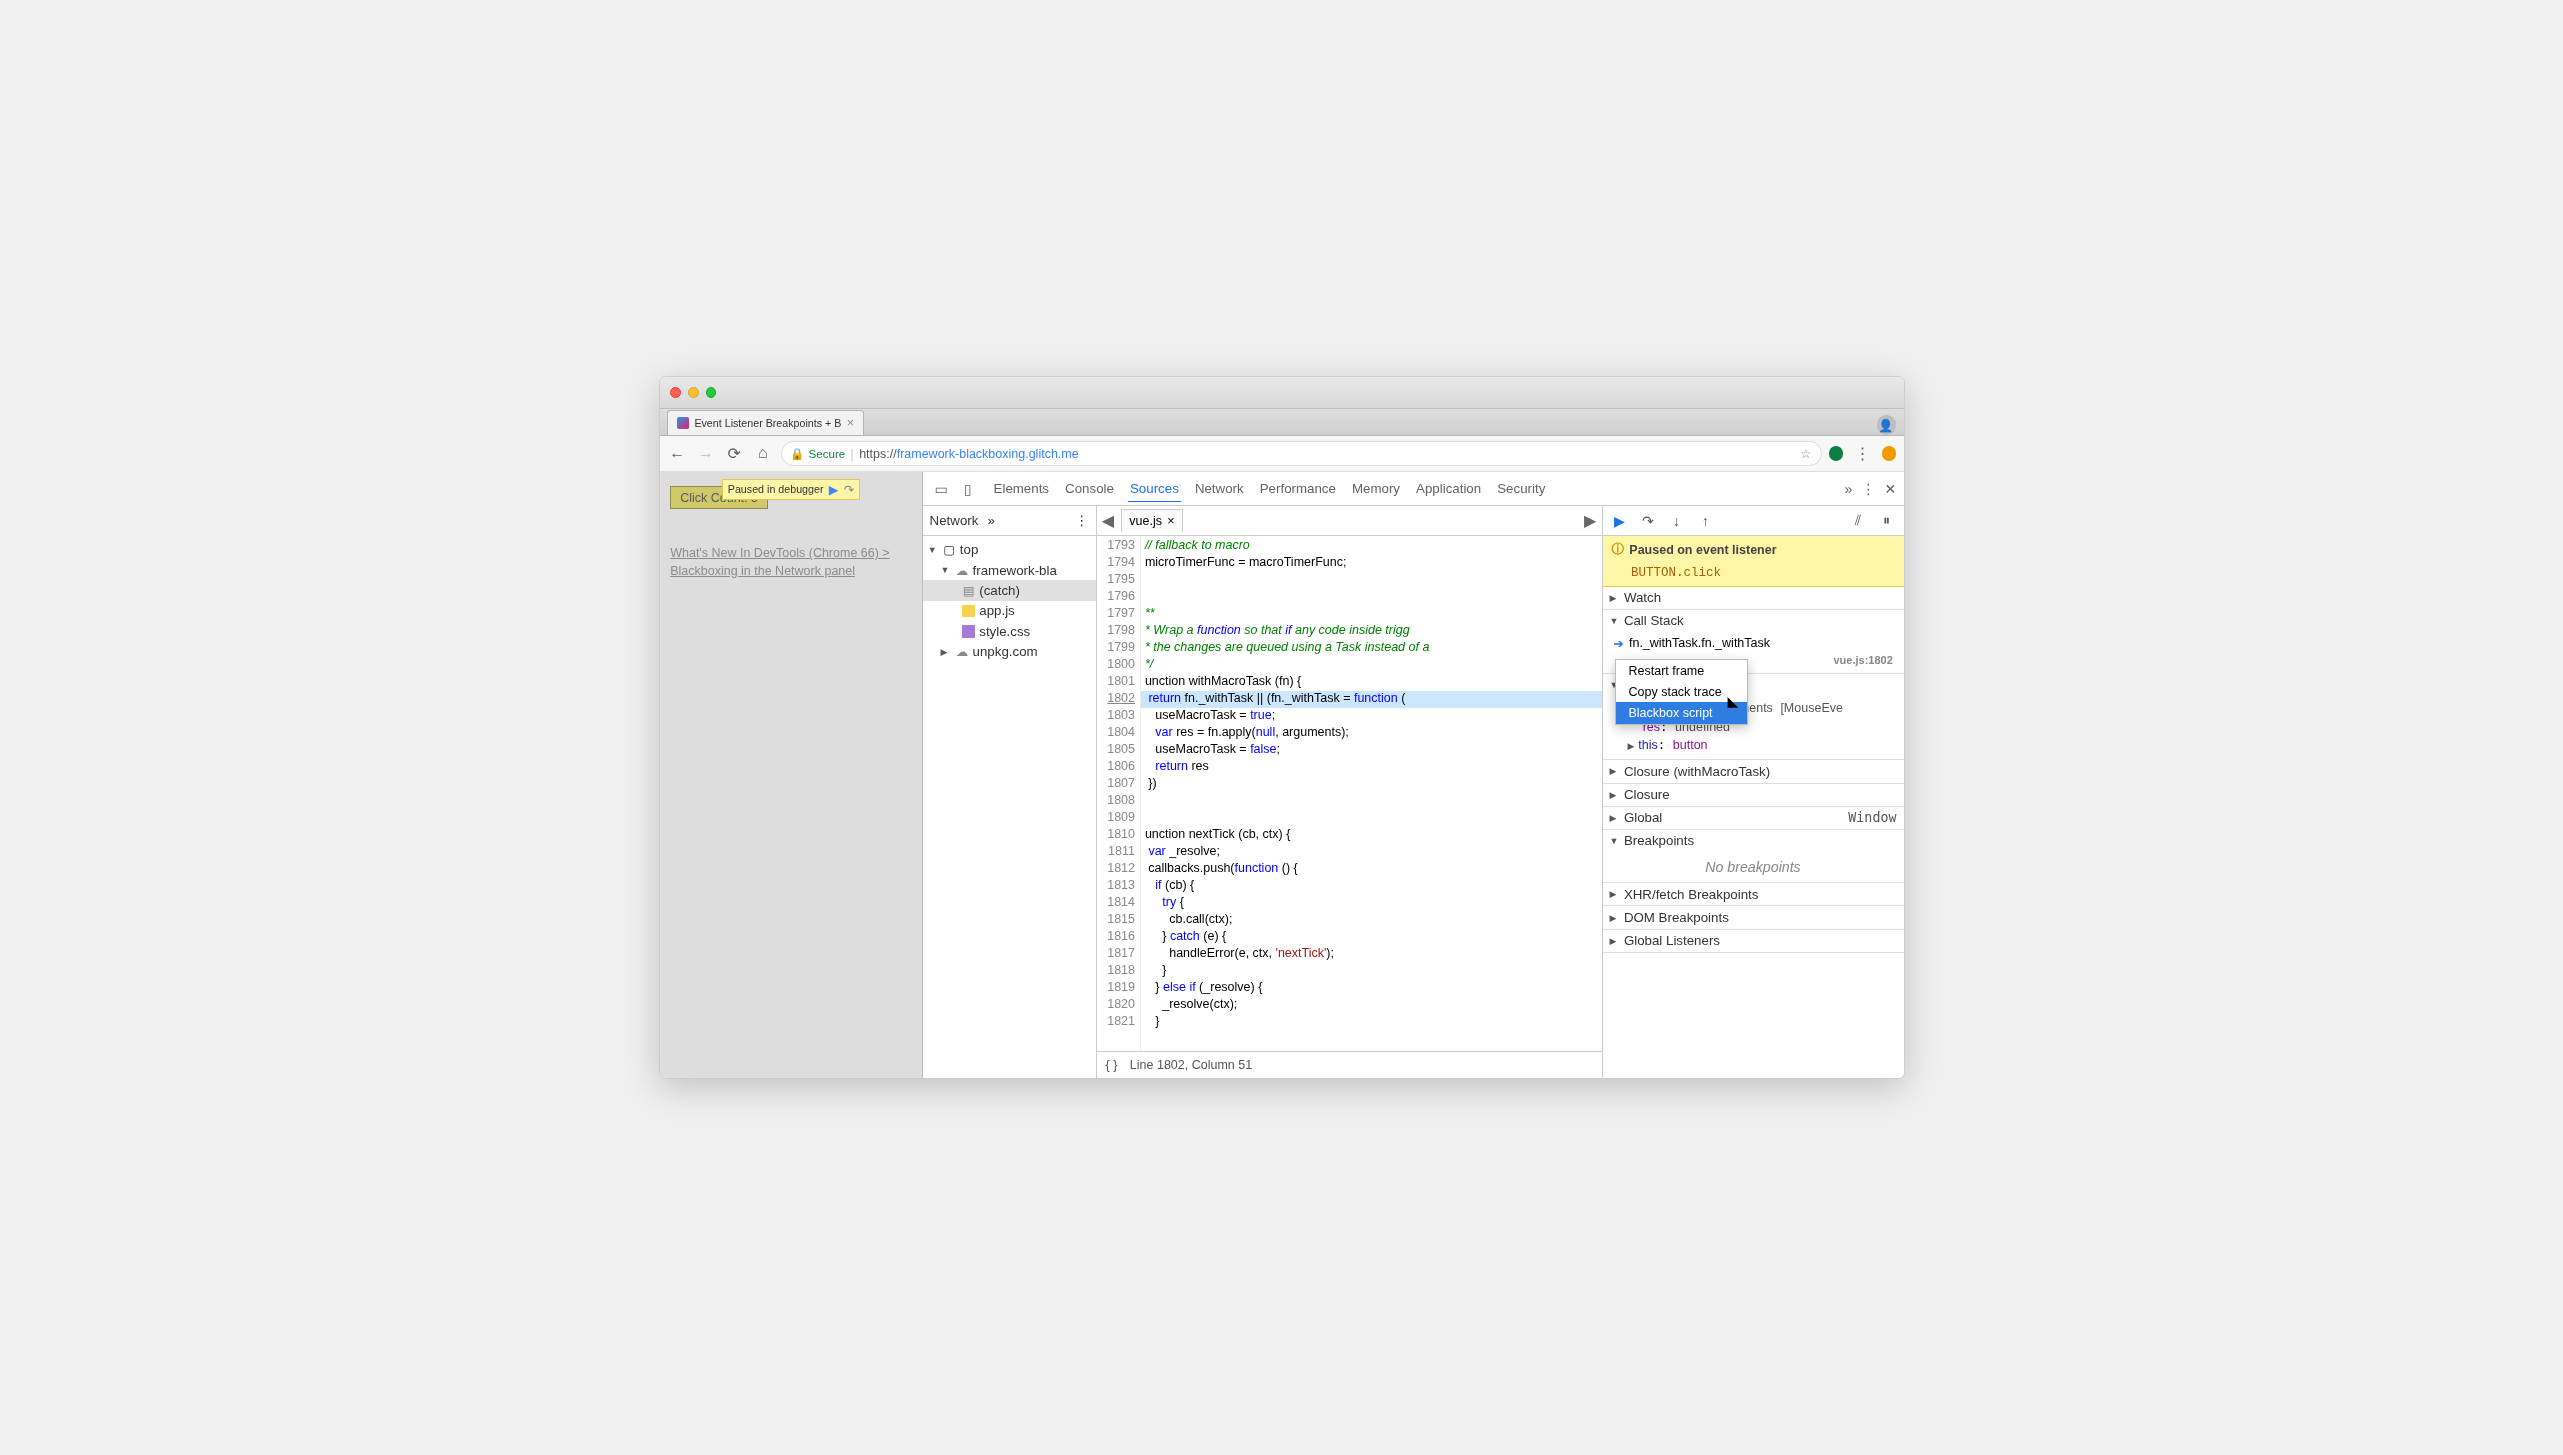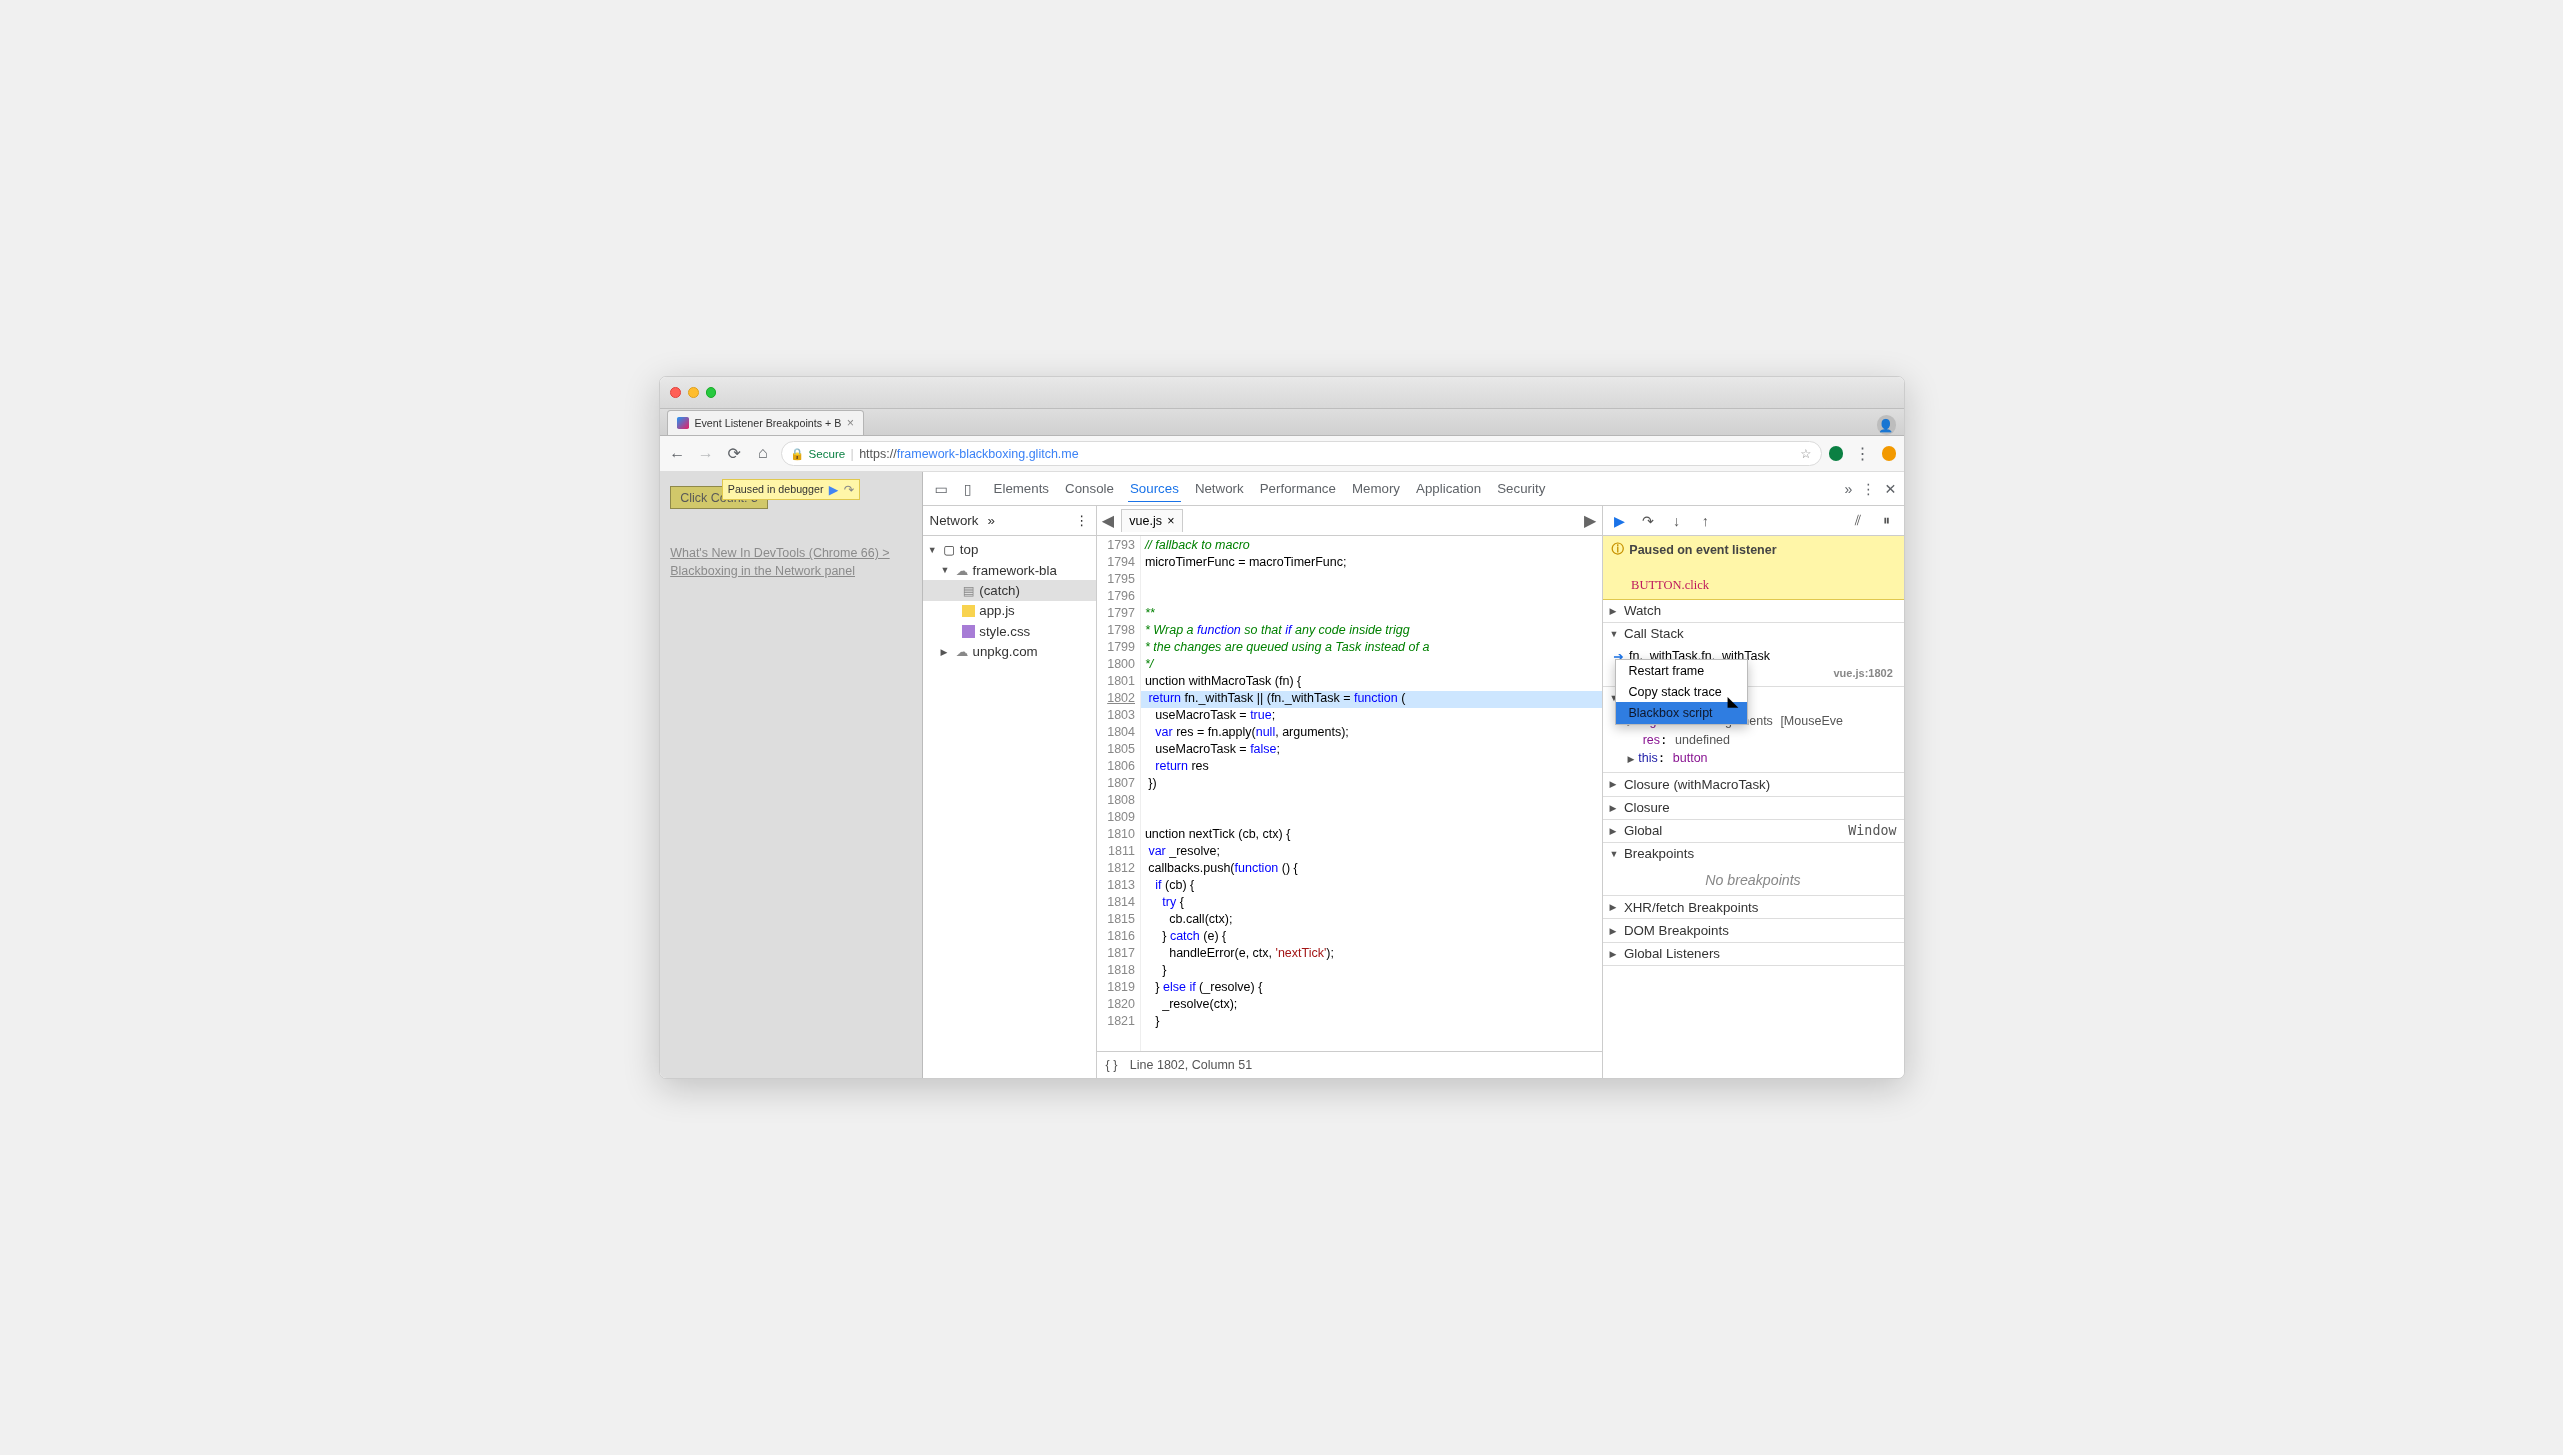--- a/index.html
+++ b/index.html
@@ -72,37 +72,37 @@
 .c-str { color:#a31515; }
 .c-com { color:#008000; font-style:italic; }
 .statusbar { height:27px; border-top:0.9px solid #ccc; display:flex; align-items:center; padding:0 9px; gap:12.5px; font-size:12.5px; color:#555; }
 
 .debugger { width: 301px; display:flex; flex-direction:column; overflow:hidden; }
 .dbg-toolbar { height:30px; border-bottom:0.9px solid #ccc; display:flex; align-items:center; padding:0 7.1px; gap:9px; color:#555; }
 .dbg-toolbar .btn { width:19.6px; height:19.6px; display:flex; align-items:center; justify-content:center; }
 .resume { color:#1a73e8; }
 .paused-banner { background:#fff6a8; border-bottom:0.9px solid #e0c84e; padding:5.3px 9px; font-size:12.5px; }
 .paused-banner .t { font-weight:600; color:#444; display:flex; gap:5.3px; align-items:center; }
-.paused-banner .s { margin-left:19.6px; font-family: Liberation Serif, serif; color:#be185d; margin-top:20px; }
+.paused-banner .s { margin-left:19.6px; font-family: Liberation Mono, monospace; color:#a16207; margin-top:8px; }
 .panel { border-bottom:0.9px solid #ddd; }
 .panel-h { padding:3.6px 7.1px; font-size:13.3px; display:flex; align-items:center; gap:3.6px; color:#333; }
 .panel-h .tri { font-size:9px; }
 .panel-b { padding: 1.8px 7.1px 5.3px 7.1px; font-size:12.5px; }
 .stack-frame { display:flex; align-items:center; gap:5.3px; padding:1.8px 3.6px; }
 .stack-frame .arrow { color:#1a73e8; }
 .stack-frame .loc { margin-left:auto; color:#888; font-size:11px;font-weight:bold; }
 .scope-row { font-family: Menlo, monospace; font-size:12.5px; padding:1.8px 0 1.8px 18px; }
 .scope-row .k { color:#881391; }
 .scope-row .v { color:#555; }
 .scope-row .vblue { color:#1a1aa6; }
 .nobp { text-align:center; color:#888; font-style:italic; padding:7.1px 0; }
 
 .ctxmenu { position:absolute; background:#fff; border:0.9px solid #bbb; box-shadow:0 3.6px 10.7px rgba(0,0,0,0.25); font-size:12.5px; z-index:100; }
 .ctxmenu .mi { padding:3.6px 12.5px; }
-.ctxmenu .mi.hl { background:#2f7de1; color:#0f172a; }
+.ctxmenu .mi.hl { background:#2f7de1; color:#ffffff; }
 .cursor { position:absolute; font-size:14.2px; z-index:101; color:#000; }
 </style>
 </head>
 <body>
 
 <div class="browser-window">
 
   <div class="titlebar">
     <div class="traffic">
       <div class="tl r"></div>

